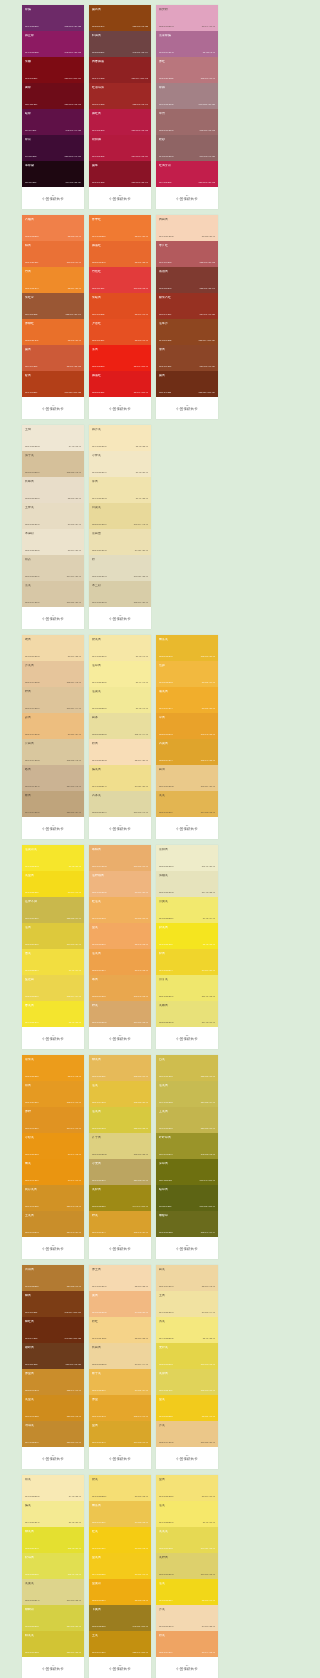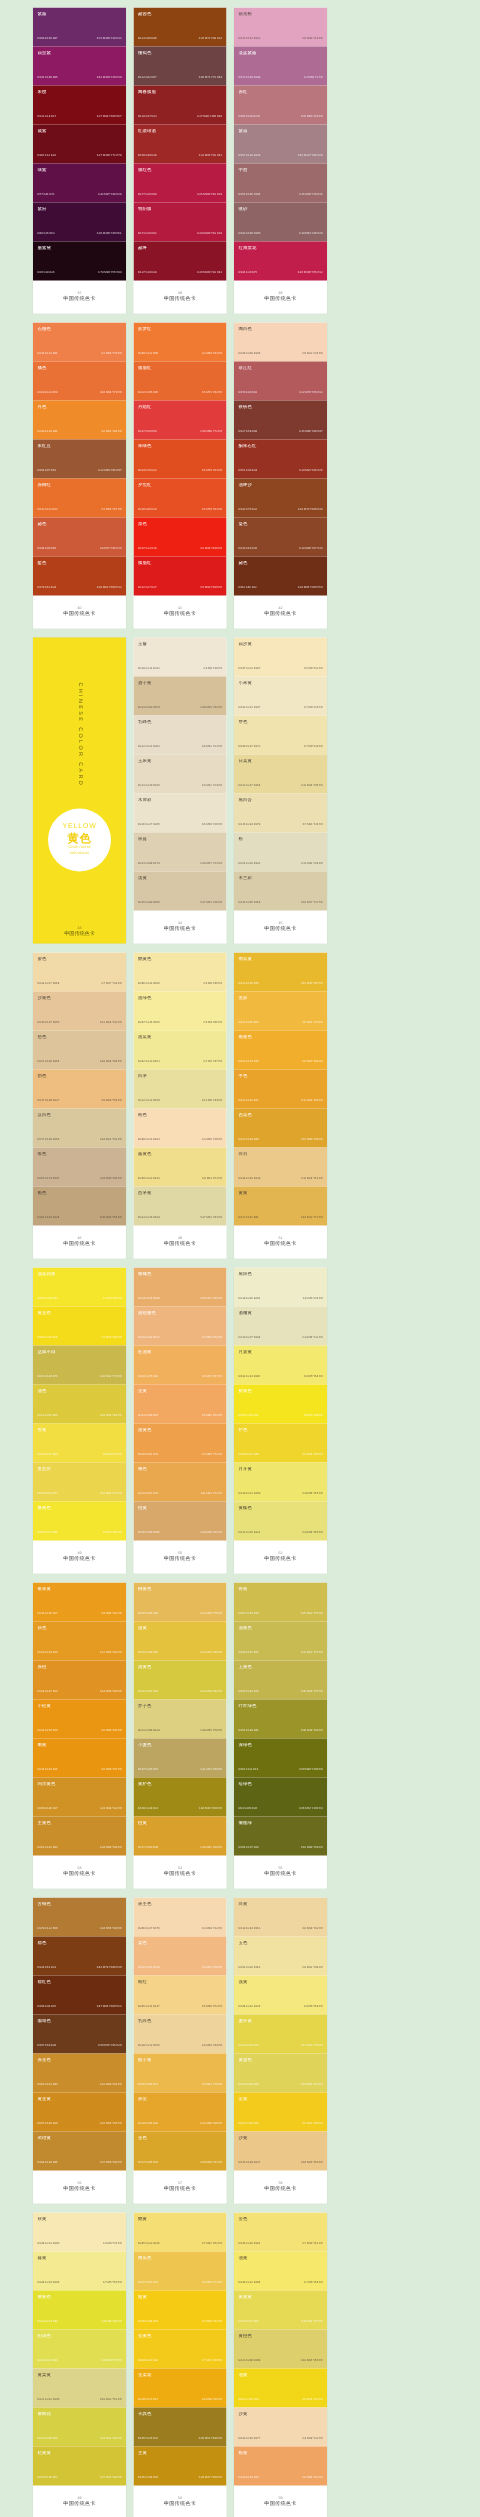--- a/index.html
+++ b/index.html
@@ -475,35 +475,20 @@
             <span>C38 M85 Y100 K54</span>
           </div>
         </div>
         <div class="footer">
           <div class="num">42</div>
           <div class="cap">中国传统色卡</div>
         </div>
       </div>
     </div>
     <div class="band">
-      <div class="card feature" style="background: rgb(247, 224, 29);">
-        <div class="feature-inner">
-          <div class="vert-title">CHINESE COLOR CARD</div>
-          <div class="badge">
-            <div class="en">YELLOW</div>
-            <div class="cn">黄色</div>
-            <div class="code">C0 M0 Y100 K0</div>
-            <div class="code">#255 #242 #6</div>
-          </div>
-          <div class="feature-footer">
-            <div class="num">43</div>
-            <div class="cap">中国传统色卡</div>
-          </div>
-        </div>
-      </div>
       <div class="card">
         <div class="swatch" style="background: rgb(239, 231, 212);">
           <div class="sw-name dk">玉簪</div>
           <div class="sw-codes dk">
             <span>R239 C231 B212</span>
             <span>C4 M8 Y18 K0</span>
           </div>
         </div>
         <div class="swatch" style="background: rgb(213, 192, 154);">
           <div class="sw-name dk">酒子黄</div>

